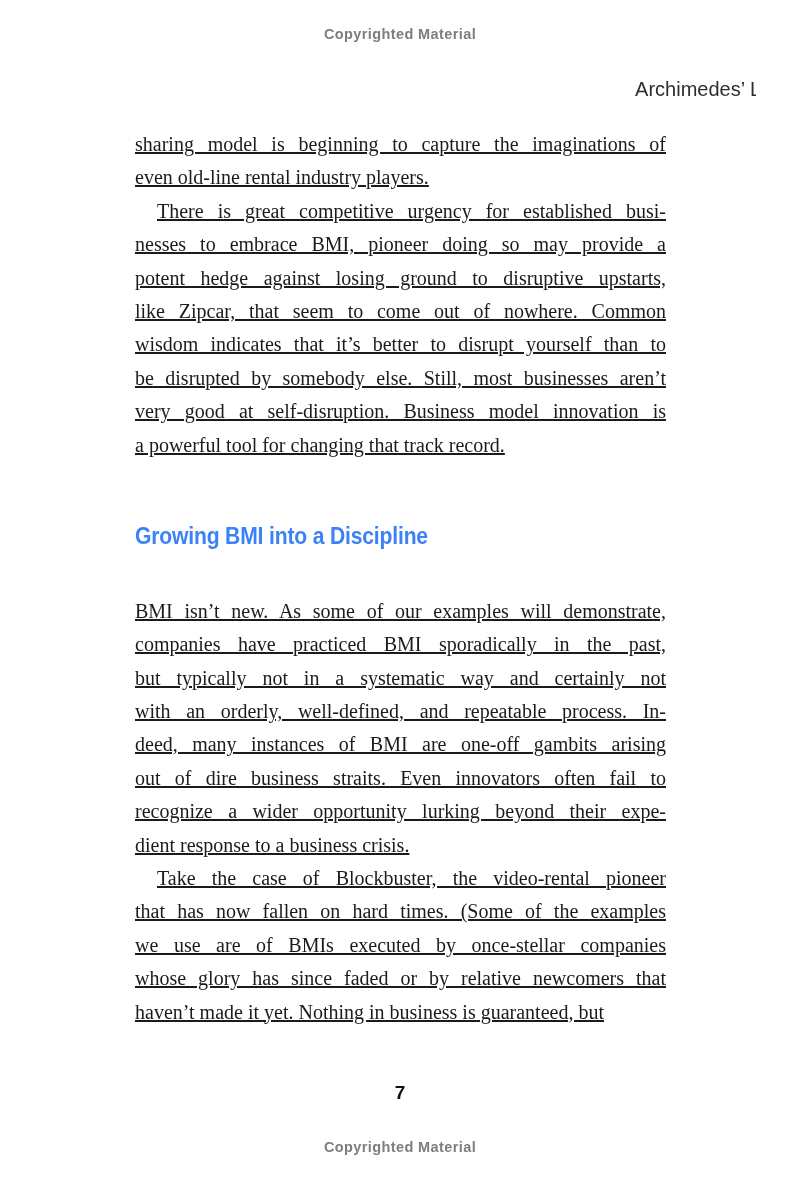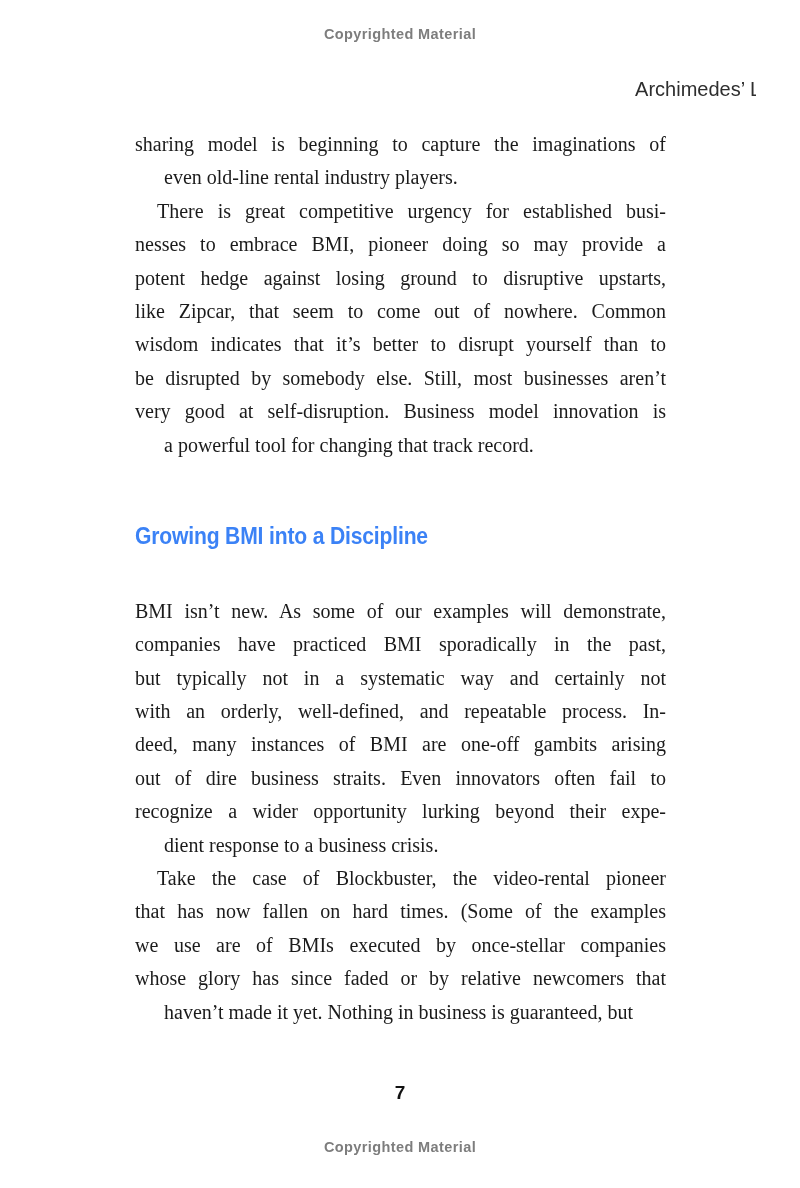--- a/index.html
+++ b/index.html
@@ -48,25 +48,25 @@
     color: #1b1b1b;
   }
   .para { margin: 0; }
   .line {
     line-height: 33.4px;
     height: 33.4px;
     white-space: normal;
     text-align: justify;
     text-align-last: justify;
     text-justify: inter-word;
+    text-decoration: underline;
   }
   .line.last {
     text-align: left;
     text-align-last: left;
-    margin-left: 29px;
   }
   .line.indent { text-indent: 22px; }
   .section-heading {
     margin-top: 60px;
     margin-bottom: 45px;
     height: 28px;
     line-height: 28px;
     font-family: "Liberation Sans", sans-serif;
     font-weight: bold;
     font-size: 24px;

